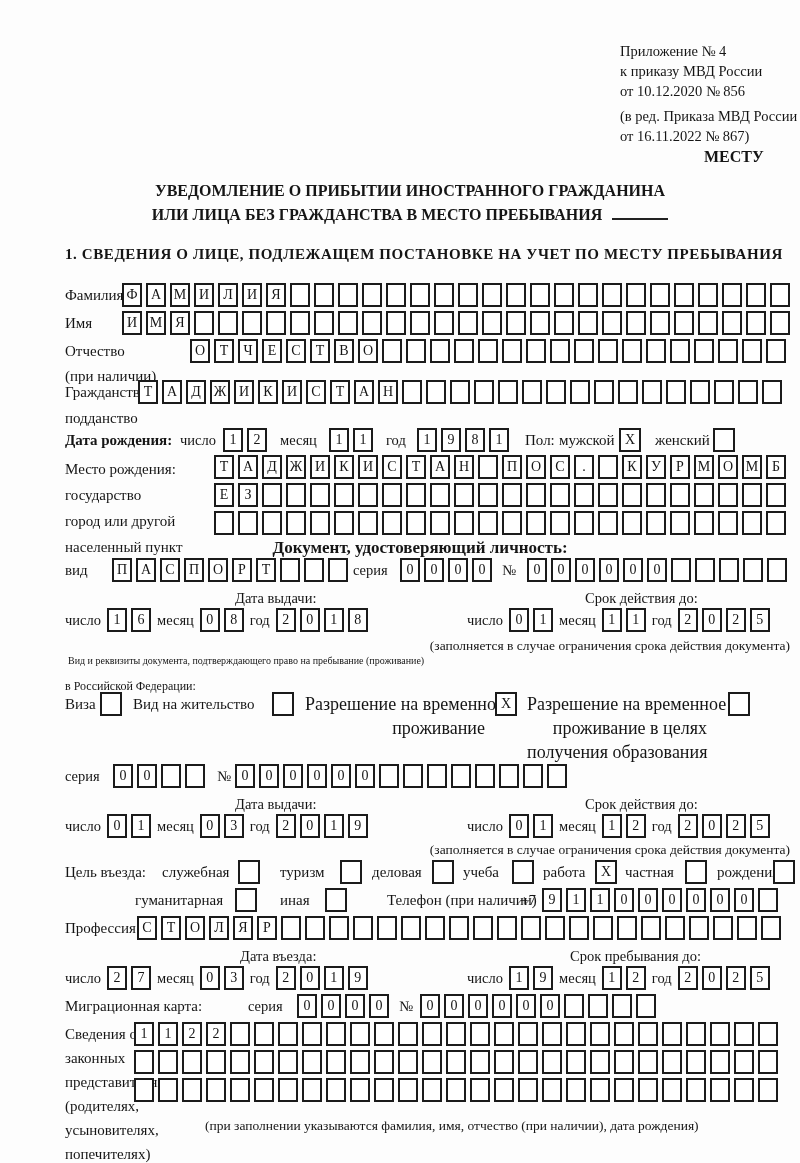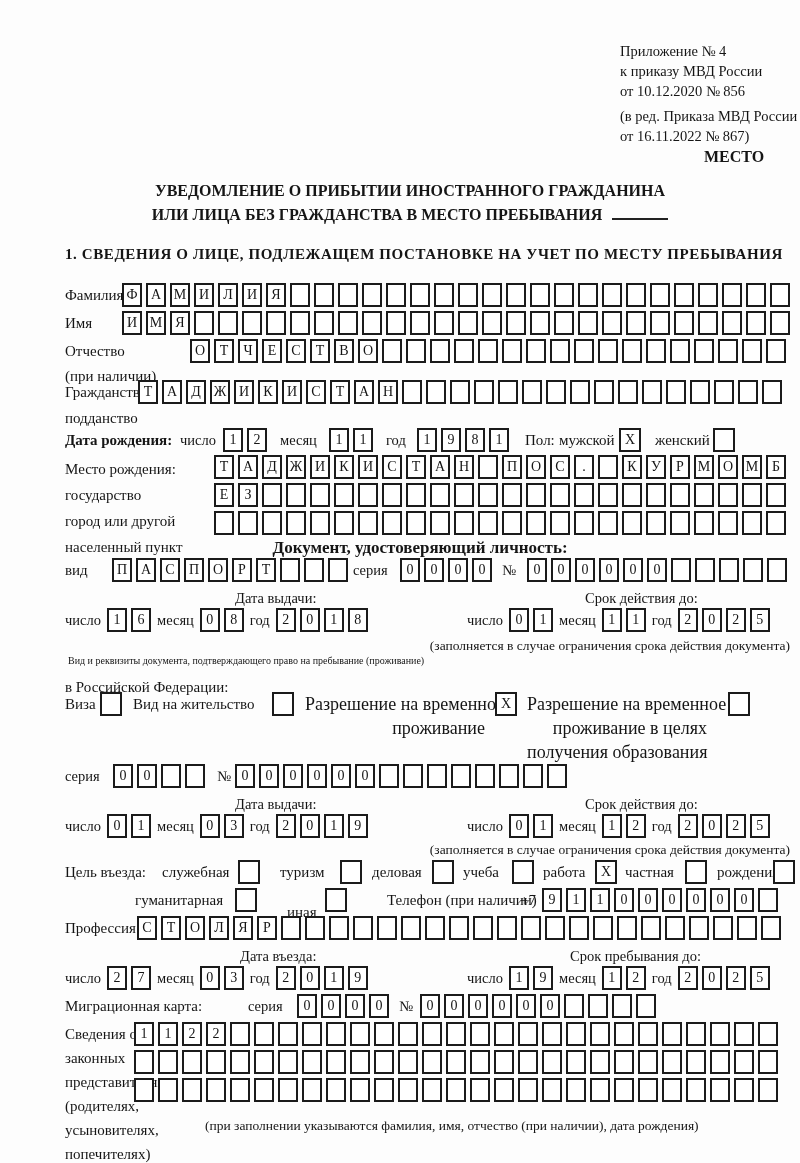--- a/index.html
+++ b/index.html
@@ -45,21 +45,21 @@
 
   <div class="abs annex" style="top:41px; left:620px;">
     <div>Приложение № 4</div>
     <div>к приказу МВД России</div>
     <div>от 10.12.2020 № 856</div>
     <div class="gap"></div>
     <div>(в ред. Приказа МВД России</div>
     <div>от 16.11.2022 № 867)</div>
   </div>
 
-  <div class="abs b" style="top:148px; left:704px; font-size:16px;">МЕСТО</div>
+  <div class="abs b" style="top:148px; left:704px; font-size:16px;">МЕСТУ</div>
 
   <div class="abs title-line" style="top:182px;">УВЕДОМЛЕНИЕ О ПРИБЫТИИ ИНОСТРАННОГО ГРАЖДАНИНА</div>
   <div class="abs title-line" style="top:206px;">
     <span>ИЛИ ЛИЦА БЕЗ ГРАЖДАНСТВА В МЕСТО ПРЕБЫВАНИЯ</span><span class="uline"></span>
   </div>
 
   <div class="abs sec-head" style="top:246px; left:65px;">1. СВЕДЕНИЯ О ЛИЦЕ, ПОДЛЕЖАЩЕМ ПОСТАНОВКЕ НА УЧЕТ ПО МЕСТУ ПРЕБЫВАНИЯ</div>
 
   <div class="r" style="top:283px;">
     <span class="it" style="left:0;">Фамилия</span>
@@ -393,21 +393,21 @@
           <span class="cell">5</span>
         </span>
     </span>
   </div>
 
   <div class="r" style="top:634px;">
     <span class="it note" style="right:0;">(заполняется в случае ограничения срока действия документа)</span>
   </div>
 
   <div class="abs" style="top:655px; left:68px; font-size:10px;">Вид и реквизиты документа, подтверждающего право на пребывание (проживание)</div>
-  <div class="abs" style="top:679px; left:65px; font-size:15px;">в Российской Федерации:</div>
+  <div class="abs" style="top:679px; left:65px; font-size:12px;">в Российской Федерации:</div>
 
   <div class="r" style="top:692px; height:80px;">
     <span class="it" style="left:0;">Виза</span>
     <span class="it cells chk" style="left:35px;">
         <span class="cell"></span>
       </span>
     <span class="it" style="left:68px;">Вид на жительство</span>
     <span class="it cells chk" style="left:207px;">
         <span class="cell"></span>
       </span>
@@ -535,21 +535,21 @@
     <span class="it cells chk" style="left:708px;">
         <span class="cell"></span>
       </span>
   </div>
 
   <div class="r" style="top:888px;">
     <span class="it" style="left:70px;">гуманитарная</span>
     <span class="it cells chk" style="left:170px;">
         <span class="cell"></span>
       </span>
-    <span class="it" style="left:222px;margin-top:12px;">иная</span>
+    <span class="it" style="left:215px;">иная</span>
     <span class="it cells chk" style="left:260px;">
         <span class="cell"></span>
       </span>
     <span class="it" style="left:322px;">Телефон (при наличии)</span>
     <span class="it" style="left:455px;">+7</span>
     <span class="it cells" style="left:477px;">
         <span class="cell">9</span>
         <span class="cell">1</span>
         <span class="cell">1</span>
         <span class="cell">0</span>

